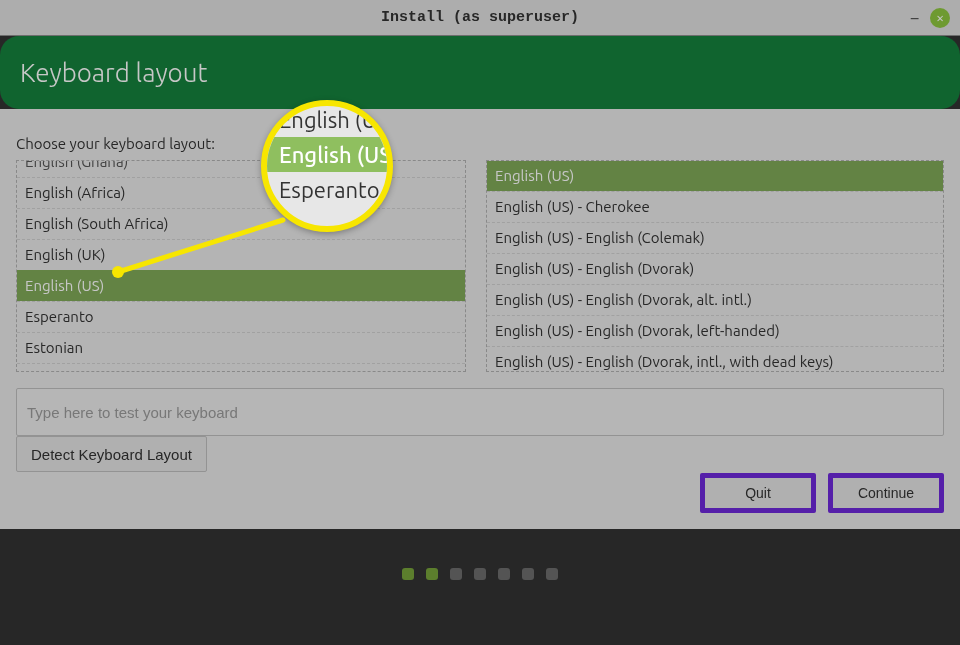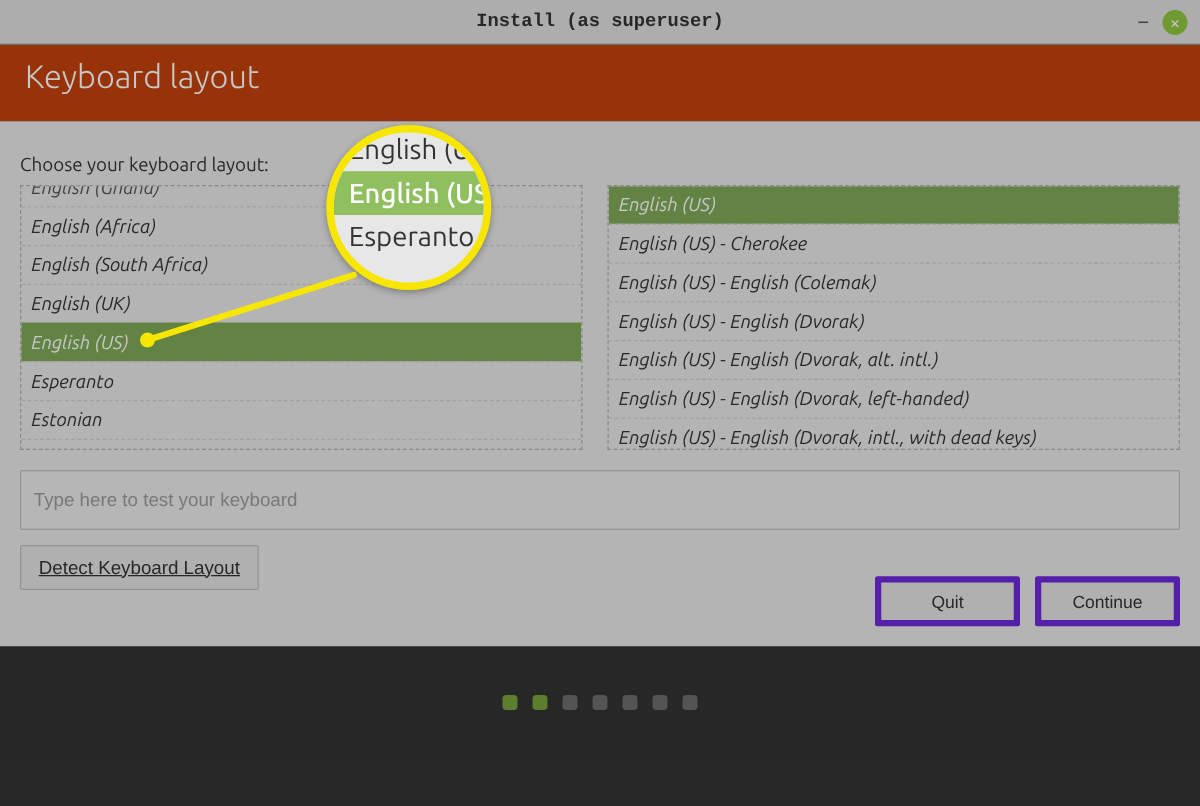--- a/index.html
+++ b/index.html
@@ -17,32 +17,32 @@
   }
   .titlebar-title { font-weight: 600; font-size: 15px; color: #333; }
   .titlebar-controls { position: absolute; right: 10px; top: 0; height: 36px; display: flex; align-items: center; gap: 10px; }
   .min-icon { font-size: 18px; color: #555; line-height: 1; }
   .close-btn {
     width: 20px; height: 20px; border-radius: 50%; background: #8ec63f; color: #fff;
     display: flex; align-items: center; justify-content: center; font-size: 12px; font-weight: bold;
   }
 
   .header-bar {
-    background: #c2410c; color: #fff; padding: 10px 20px 22px 20px;
+    background: #15803d; color: #fff; padding: 22px 20px 22px 20px; border-radius: 19px;
   }
   .header-bar h1 { font-weight: 300; font-size: 26px; }
 
   .content-area {
     background: #e7e7e7; padding: 26px 16px 16px 16px; position: relative;
     min-height: 420px;
   }
 
   .chooser-label { font-size: 15px; color: #333; margin-bottom: 8px; }
 
-  .lists-row { display: flex; gap: 20px; font-style: italic; }
+  .lists-row { display: flex; gap: 20px; }
 
   .list-box {
     background: #e7e7e7; border: 1px dashed #b0b0b0; height: 212px; overflow: hidden;
     flex: 1; font-size: 15px; color: #333; position: relative;
   }
   .list-box.left { flex-basis: 450px; flex-grow: 0; }
   .list-box.right { flex: 1; }
 
   .list-item {
     padding: 4px 8px; line-height: 22px; border-top: 1px dashed #cfcfcf;
@@ -52,22 +52,22 @@
   .list-item.partial-top { margin-top: -14px; color: #555; }
   .list-item.selected { background: #7fa858; color: #fff; border-top-color: transparent; }
 
   .test-input {
     margin-top: 16px; width: 100%; height: 48px; border: 1px solid #bdbdbd; background: #eaeaea;
     padding: 0 10px; font-size: 15px; color: #15803d; border-radius: 2px;
   }
   .test-input::placeholder { color: #9a9a9a; }
 
   .detect-btn {
-    margin-top: 12px; height: 36px; padding: 0 14px; border: 1px solid #bdbdbd; background: #e2e2e2;
-    font-size: 15px; color: #333; border-radius: 2px; cursor: pointer; text-decoration: underline;
+    height: 36px; padding: 0 14px; border: 1px solid #bdbdbd; background: #e2e2e2;
+    font-size: 15px; color: #333; border-radius: 2px; cursor: pointer;
   }
 
   .nav-buttons {
     position: absolute; right: 16px; bottom: 16px; display: flex; gap: 12px;
   }
   .nav-btn {
     width: 116px; height: 40px; border: 5px solid #6d28d9; background: #e2e2e2;
     font-size: 14px; color: #333; border-radius: 2px; cursor: pointer;
   }
 

